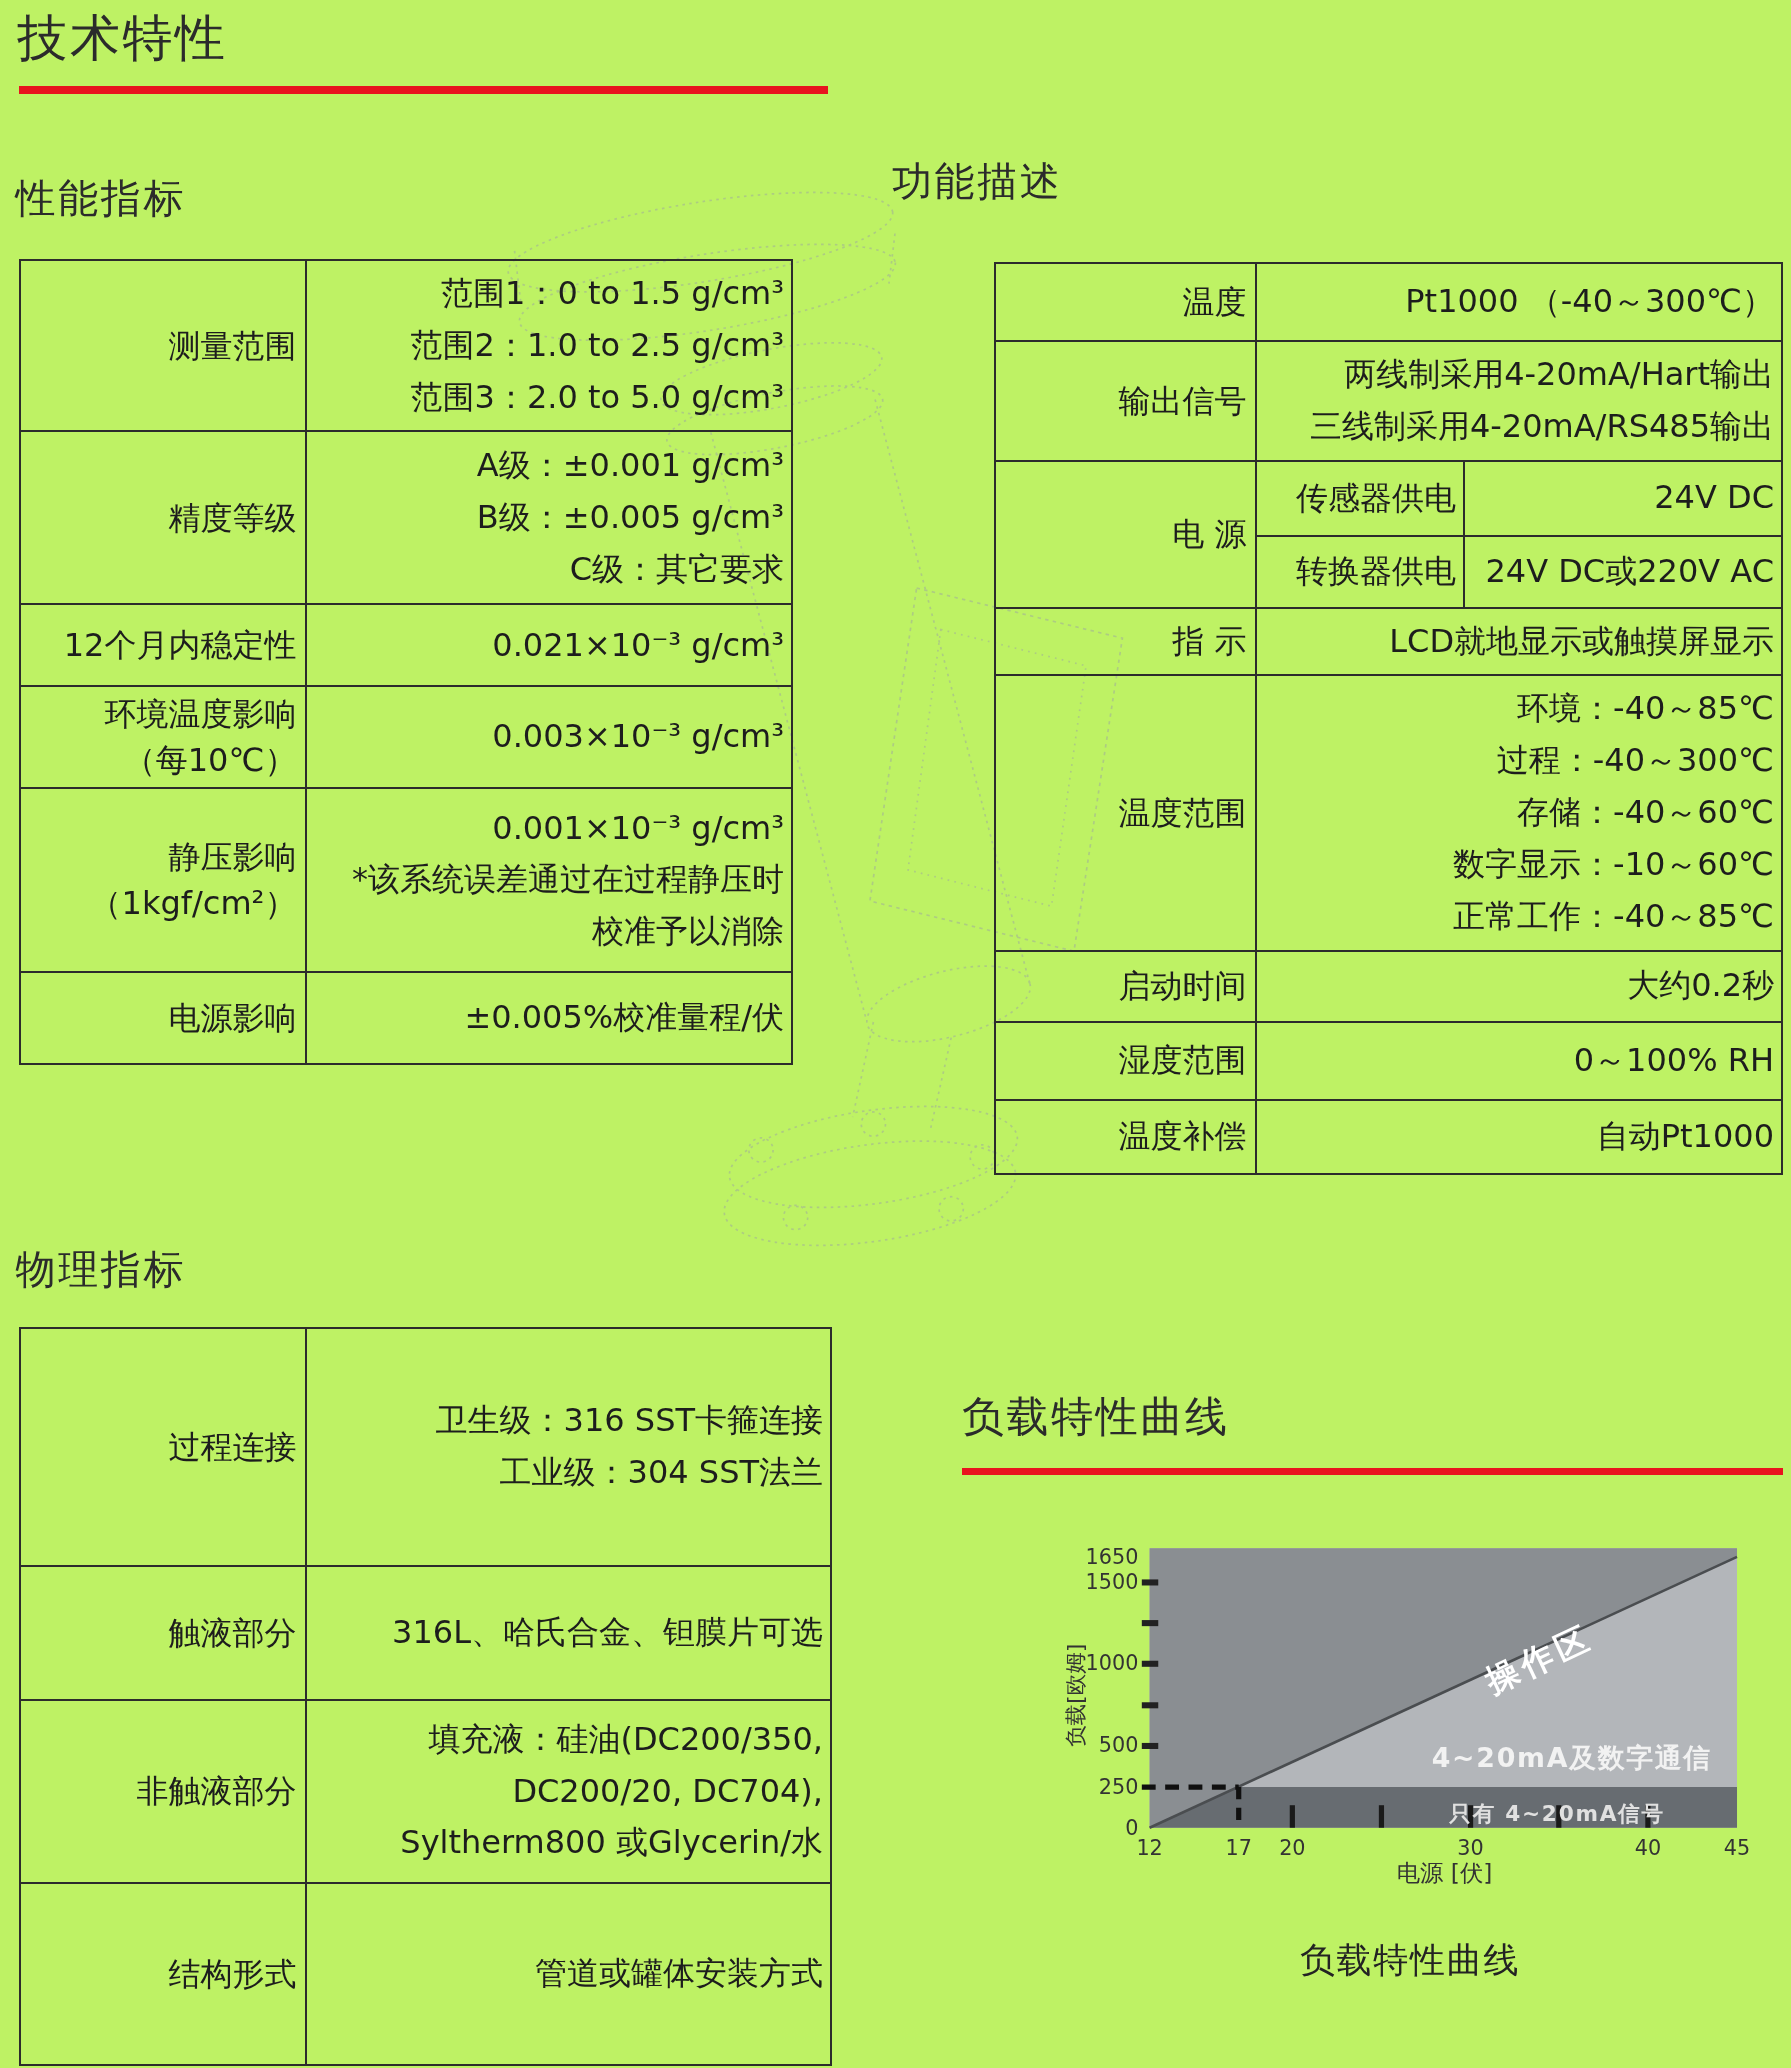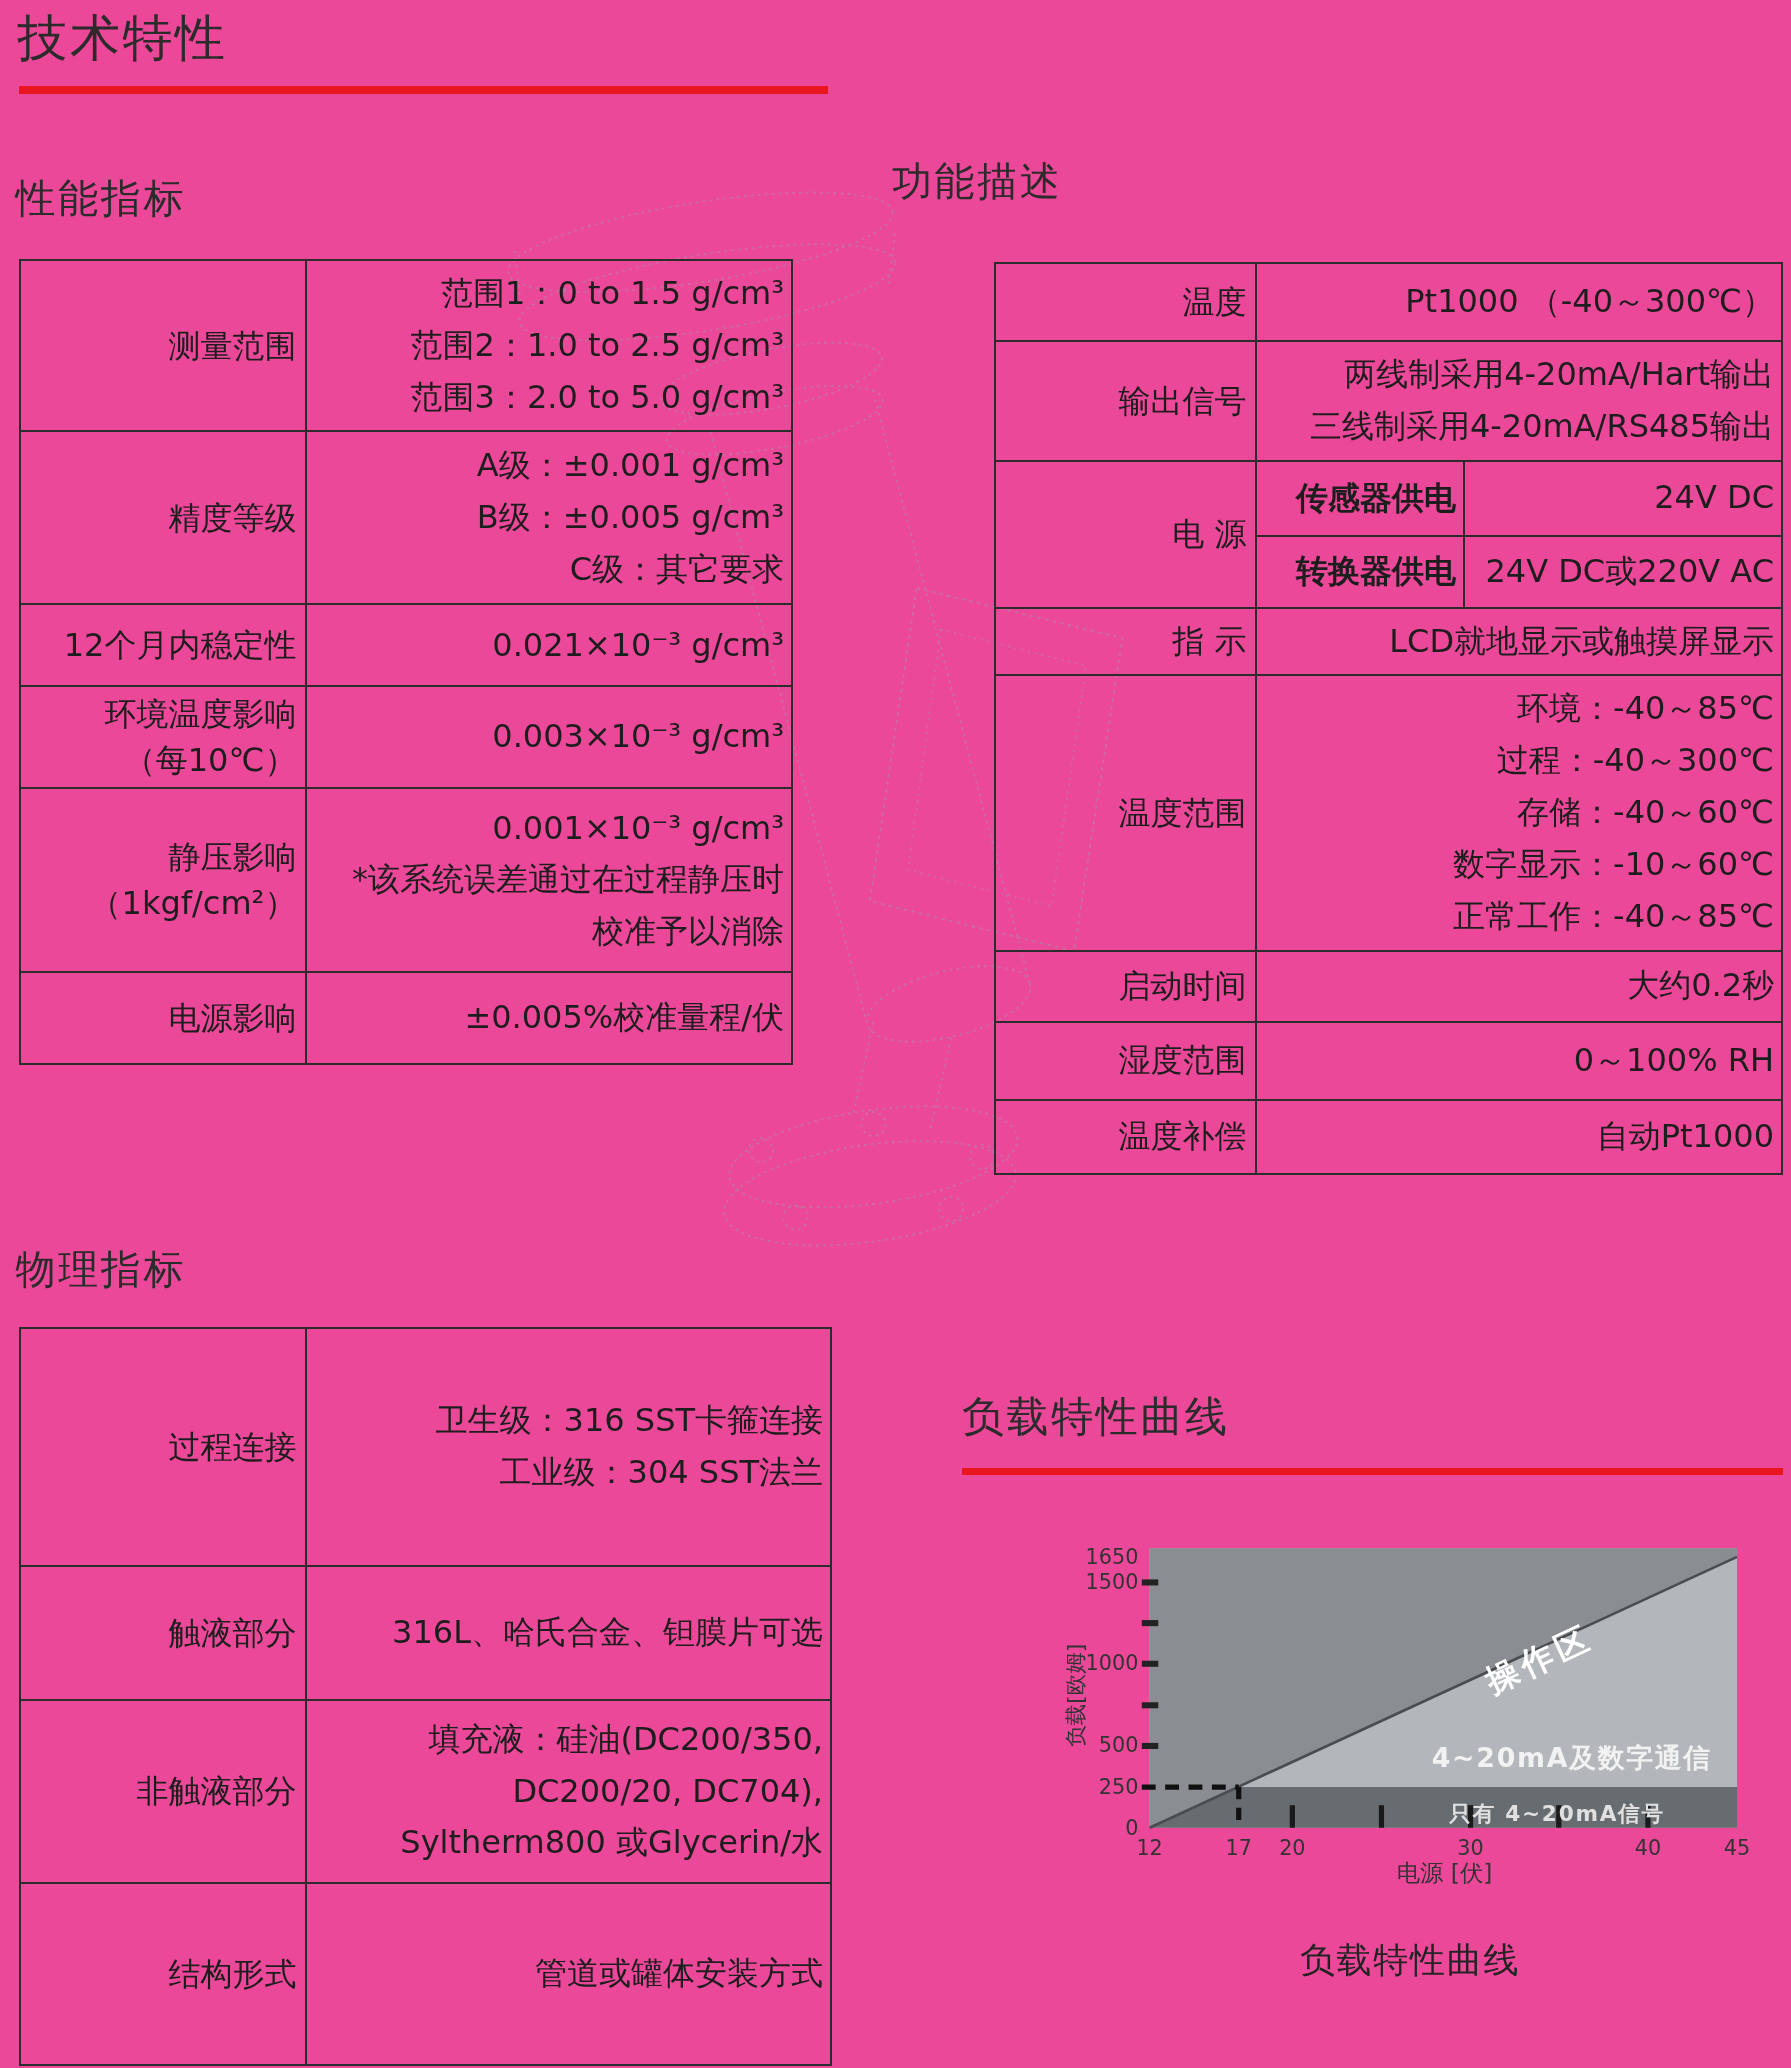--- a/index.html
+++ b/index.html
@@ -1,27 +1,27 @@
 <!DOCTYPE html>
 <html style="font-size:14px"><head>
 <meta charset="utf-8">
 <style>
   html,body{margin:0;padding:0;background:#ffffff;}
   .page{
-    position:relative;width:1792px;height:2068px;background:#ec4899;overflow:hidden;
+    position:relative;width:1792px;height:2068px;background:#bef264;overflow:hidden;
     font-family:"DejaVu Sans","Liberation Sans",sans-serif;color:#1d1d1d;
   }
   .abs{position:absolute;}
   .h-title{font-size:50px;font-weight:500;color:#2b2b2b;letter-spacing:2.6px;white-space:nowrap;}
   .h-sec{font-size:40px;font-weight:500;color:#2b2b2b;letter-spacing:2.6px;white-space:nowrap;}
   .rule{height:7.8px;background:#e8141e;}
   table.spec{position:absolute;border-collapse:collapse;table-layout:fixed;background:transparent;}
   table.spec td{border:2.6px solid #2c2c2c;font-size:32px;color:#1d1d1d;vertical-align:middle;overflow:hidden;text-align:right;}
   td.lab{text-align:center;white-space:pre-line;line-height:1.45;padding:3.5px 8.6px;}
-  td.sublab{text-align:left;white-space:pre-line;line-height:1.45;padding:3.5px 7px 3.5px 14px;font-weight:bold;}
+  td.sublab{text-align:left;white-space:pre-line;line-height:1.45;padding:3.5px 7px 3.5px 14px;}
   td.val{text-align:left;white-space:pre-line;line-height:1.62;padding:7px 7px 7px 14px;}
   
   tr.p0{height:171px}tr.p1{height:173px}tr.p2{height:82px}tr.p3{height:95px}
   tr.p4{height:184px}tr.p5{height:92px}tr.p6{height:121px}
   
   tr.f0{height:78px}tr.f1{height:118px}tr.f2a{height:75px}tr.f2b{height:72px}
   tr.f3{height:62px}tr.f4{height:264px}tr.f5{height:71px}tr.f6{height:78px}tr.f7{height:74px}
   
   tr.y0{height:238px}tr.y1{height:134px}tr.y2{height:183px}tr.y3{height:182px}
   .caption{font-size:35px;color:#232323;letter-spacing:1.7px;text-align:center;}

